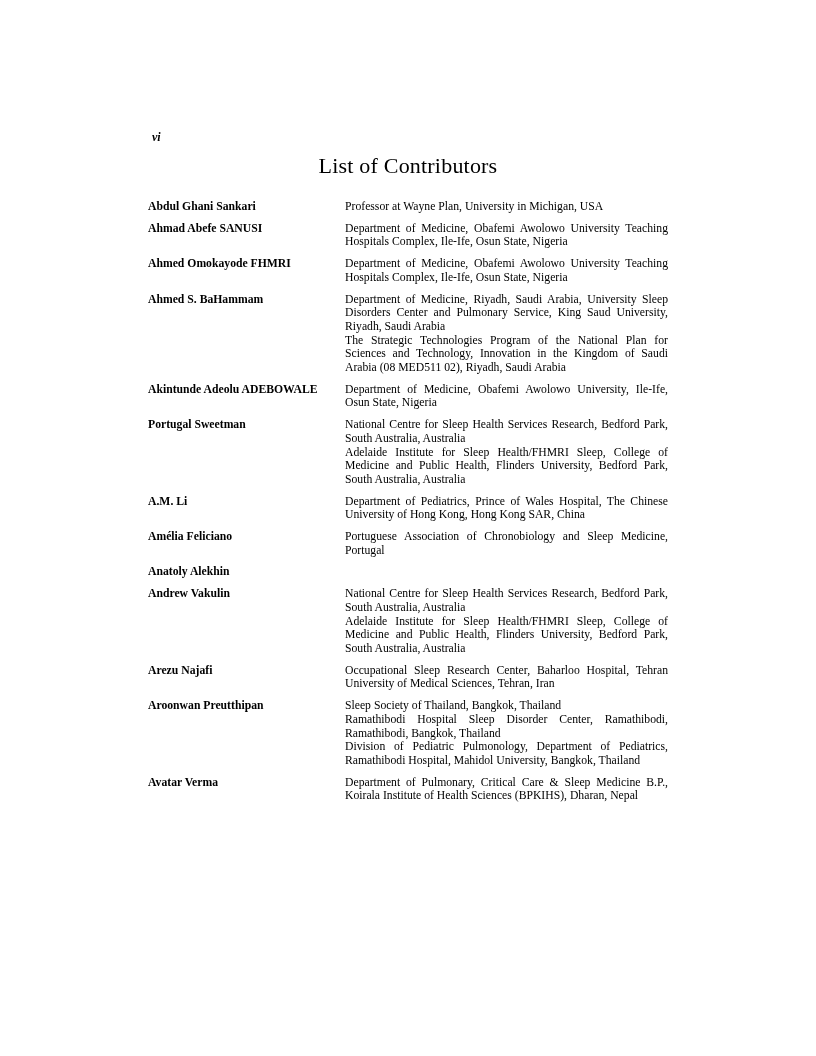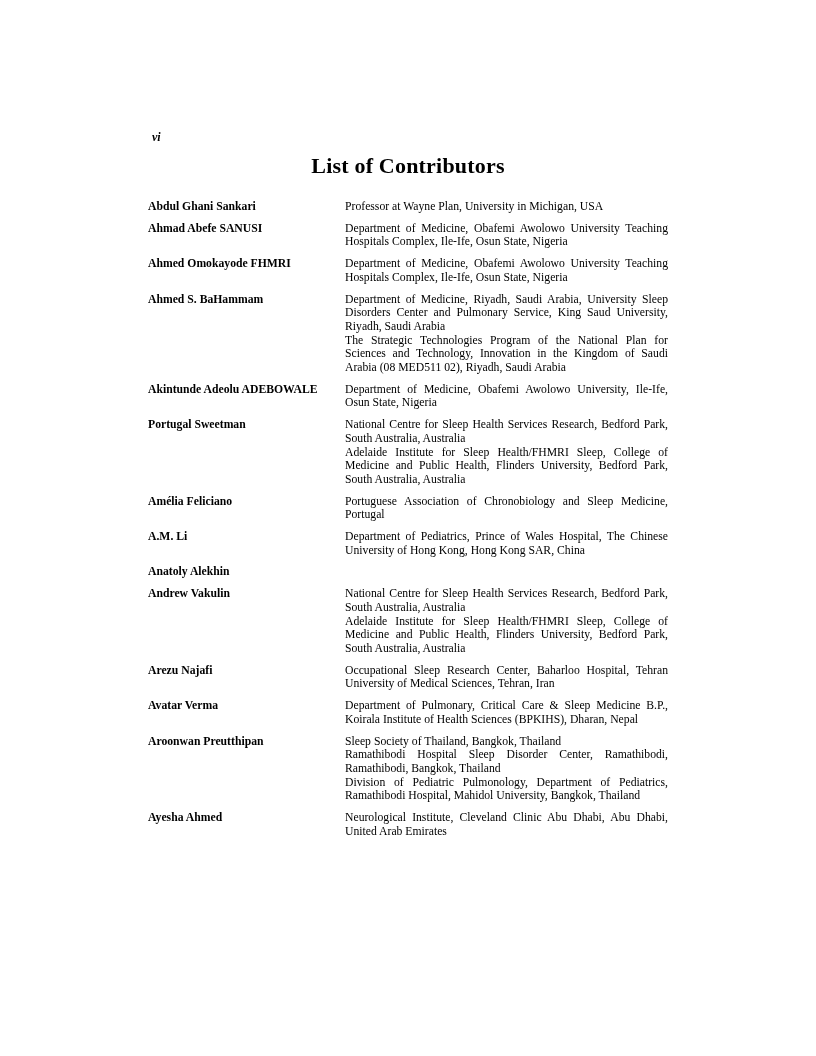--- a/index.html
+++ b/index.html
@@ -19,21 +19,21 @@
     overflow: hidden;
   }
   .page-number {
     font-style: italic;
     font-weight: bold;
     font-size: 12px;
     line-height: 14px;
     margin: 4px;
   }
   .doc-title {
-    font-weight: bold;
+    font-weight: normal;
     font-size: 22px;
     text-align: center;
     margin: 9px 0 21px 0;
     letter-spacing: 0.2px;
   }
   .contrib-list {
     width: 520px;
   }
   .contrib-row {
     display: flex;
@@ -107,30 +107,30 @@
 
   <div class="contrib-row">
     <div class="contrib-name">Portugal Sweetman</div>
     <div class="contrib-affils">
           <p>National Centre for Sleep Health Services Research, Bedford Park, South Australia, Australia</p>
           <p>Adelaide Institute for Sleep Health/FHMRI Sleep, College of Medicine and Public Health, Flinders University, Bedford Park, South Australia, Australia</p>
         </div>
   </div>
 
   <div class="contrib-row">
-    <div class="contrib-name">Amélia Feliciano</div>
+    <div class="contrib-name">A.M. Li</div>
     <div class="contrib-affils">
-          <p>Portuguese Association of Chronobiology and Sleep Medicine, Portugal</p>
+          <p>Department of Pediatrics, Prince of Wales Hospital, The Chinese University of Hong Kong, Hong Kong SAR, China</p>
         </div>
   </div>
 
   <div class="contrib-row">
-    <div class="contrib-name">A.M. Li</div>
+    <div class="contrib-name">Amélia Feliciano</div>
     <div class="contrib-affils">
-          <p>Department of Pediatrics, Prince of Wales Hospital, The Chinese University of Hong Kong, Hong Kong SAR, China</p>
+          <p>Portuguese Association of Chronobiology and Sleep Medicine, Portugal</p>
         </div>
   </div>
 
   <div class="contrib-row">
     <div class="contrib-name">Anatoly Alekhin</div>
   </div>
 
   <div class="contrib-row">
     <div class="contrib-name">Andrew Vakulin</div>
     <div class="contrib-affils">
@@ -140,35 +140,29 @@
   </div>
 
   <div class="contrib-row">
     <div class="contrib-name">Arezu Najafi</div>
     <div class="contrib-affils">
           <p>Occupational Sleep Research Center, Baharloo Hospital, Tehran University of Medical Sciences, Tehran, Iran</p>
         </div>
   </div>
 
   <div class="contrib-row">
-    <div class="contrib-name">Avatar Verma</div>
-    <div class="contrib-affils">
-          <p>Department of Pulmonary, Critical Care &amp; Sleep Medicine B.P., Koirala Institute of Health Sciences (BPKIHS), Dharan, Nepal</p>
-        </div>
-  </div>
-
-  <div class="contrib-row">
     <div class="contrib-name">Aroonwan Preutthipan</div>
     <div class="contrib-affils">
           <p>Sleep Society of Thailand, Bangkok, Thailand</p>
           <p>Ramathibodi Hospital Sleep Disorder Center, Ramathibodi, Ramathibodi, Bangkok, Thailand</p>
           <p>Division of Pediatric Pulmonology, Department of Pediatrics, Ramathibodi Hospital, Mahidol University, Bangkok, Thailand</p>
         </div>
   </div>
 
   <div class="contrib-row">
-    <div class="contrib-name">Ayesha Ahmed</div>
+    <div class="contrib-name">Avatar Verma</div>
     <div class="contrib-affils">
-          <p>Neurological Institute, Cleveland Clinic Abu Dhabi, Abu Dhabi, United Arab Emirates</p>
+          <p>Department of Pulmonary, Critical Care &amp; Sleep Medicine B.P., Koirala Institute of Health Sciences (BPKIHS), Dharan, Nepal</p>
         </div>
   </div>
+
 </div>
 </div>
 
 </body></html>

